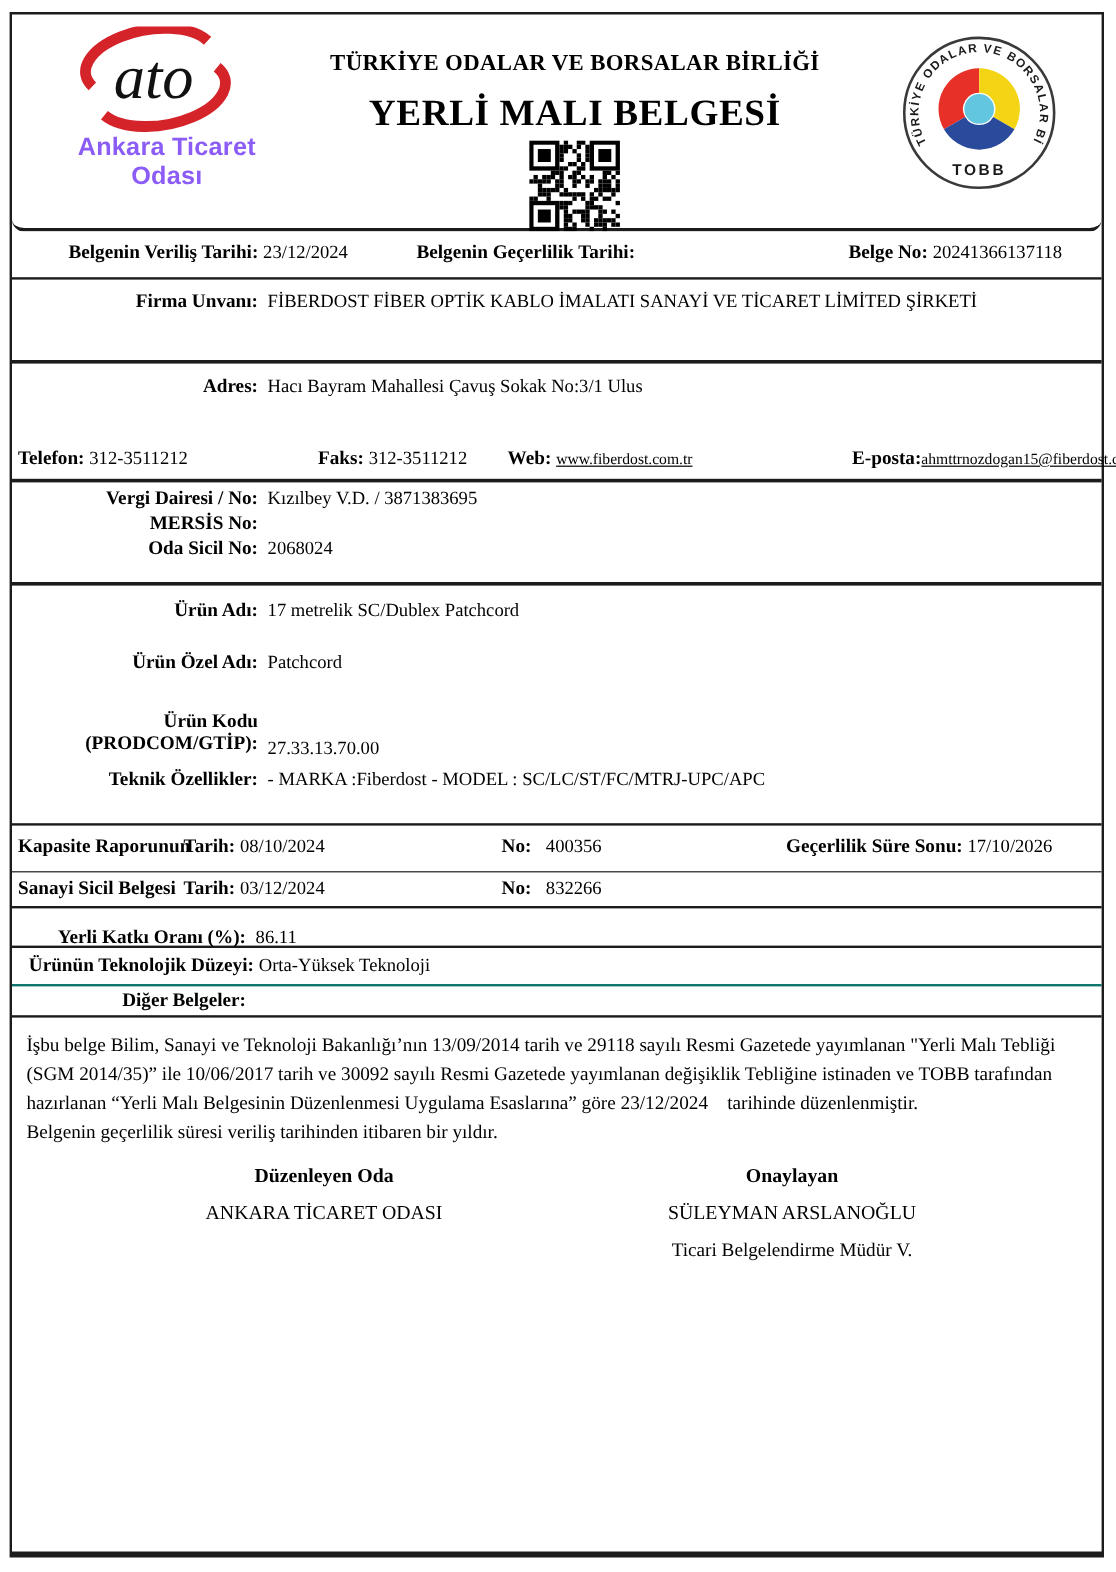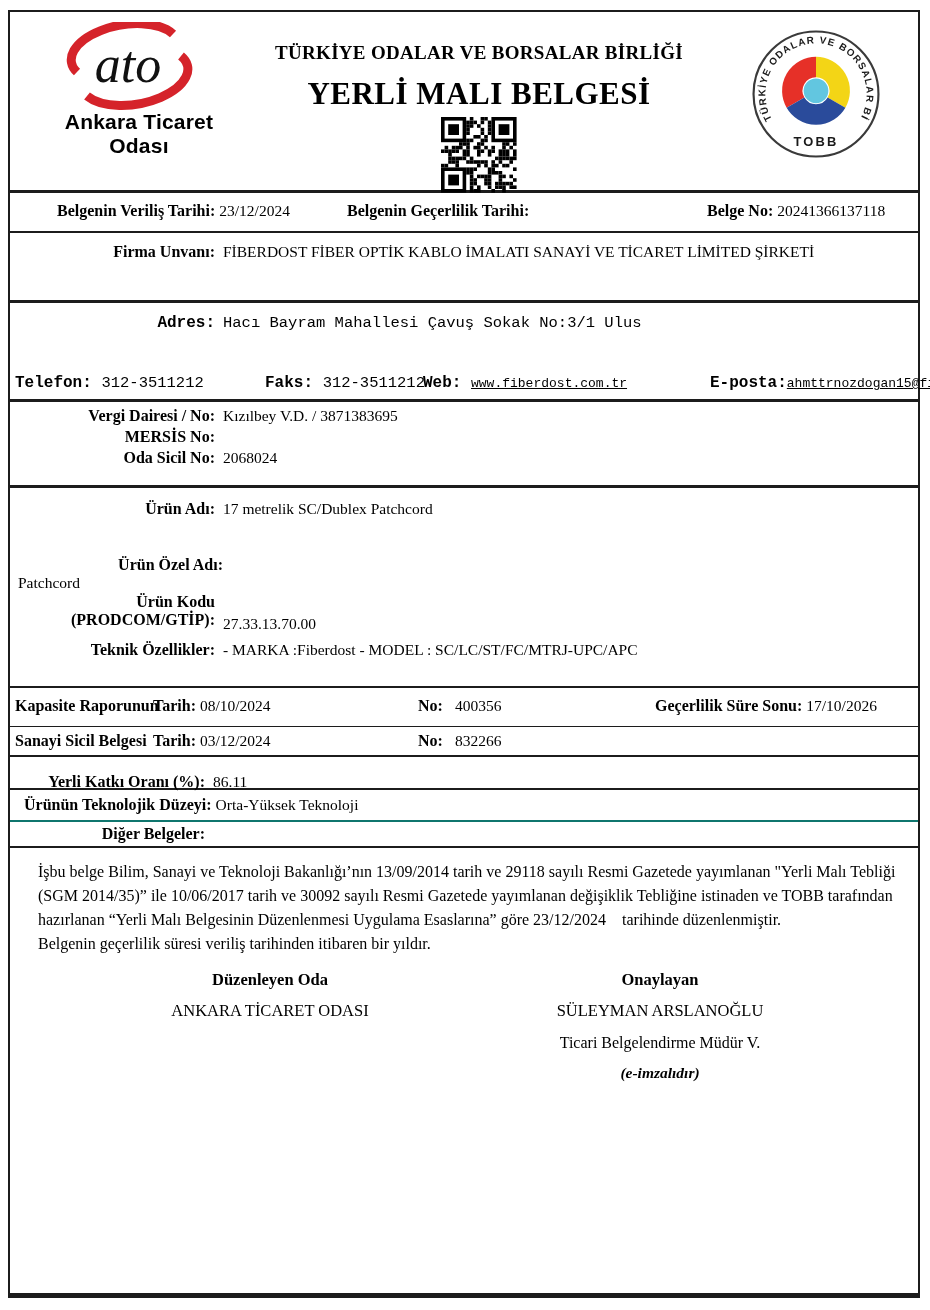--- a/index.html
+++ b/index.html
@@ -1,49 +1,49 @@
 <!DOCTYPE html>
 <html><head>
 <meta charset="utf-8">
 <style>
   html,body{margin:0;padding:0;background:#fff;}
   .page{position:relative;width:930px;height:1310px;background:#fff;font-family:"Liberation Serif",serif;color:#000;}
   .doc{position:absolute;left:8px;top:10px;width:912px;height:1288px;border:2px solid #1c1c1c;border-bottom:5px solid #1c1c1c;box-sizing:border-box;background:#fff;}
   .sec{position:relative;box-sizing:border-box;width:100%;}
   
-  .header{height:181px;border-bottom:3px solid #1c1c1c;display:flex;}
+  .header{height:181px;border-bottom:3px solid #1c1c1c;display:flex;border-radius:10px;}
   .ato-block{width:235px;padding-top:10px;text-align:center;}
-  .ato-sub{font-family:"Liberation Sans",sans-serif;font-weight:bold;font-size:21px;color:#000000;margin-top:-4px;letter-spacing:0.2px;padding-left:23px;}
+  .ato-sub{font-family:"Liberation Sans",sans-serif;font-weight:bold;font-size:21px;color:#8b5cf6;margin-top:-4px;letter-spacing:0.2px;padding-left:23px;}
   .center-block{flex:1;text-align:center;}
   .org-title{font-weight:bold;font-size:19px;margin-top:30px;letter-spacing:0.3px;}
   .doc-title{font-weight:bold;font-size:31px;margin-top:12px;letter-spacing:0.5px;}
   .qr-wrap{margin-top:5px;}
   .tobb-block{width:205px;padding-top:12px;text-align:center;}
   
   .r-dates{height:40px;border-bottom:2px solid #1c1c1c;}
   .abs{position:absolute;white-space:nowrap;}
   .lbl{font-weight:bold;font-size:16px;}
   .val{font-size:15.5px;}
   .r-firma{height:70px;border-bottom:3px solid #1c1c1c;}
-  .r-adres{height:99px;border-bottom:3px solid #1c1c1c;font-family:Liberation Mono, monospace;}
+  .r-adres{height:99px;border-bottom:3px solid #1c1c1c;}
   .r-vergi{height:86px;border-bottom:3px solid #1c1c1c;padding-top:3px;}
   .r-urun{height:200px;border-bottom:2px solid #1c1c1c;}
   .r-kap{height:39px;border-bottom:1px solid #1c1c1c;}
   .r-san{height:30px;border-bottom:2px solid #1c1c1c;}
   .r-yerli{height:33px;border-bottom:2px solid #1c1c1c;}
   .r-tek{height:32px;border-bottom:2px solid #0f766e;}
   .r-diger{height:26px;border-bottom:2px solid #1c1c1c;}
   .labelrow{display:flex;align-items:baseline;}
   .labelcol{width:205px;text-align:right;flex:none;}
   .valuecol{margin-left:8px;}
   .vline{display:flex;align-items:baseline;line-height:21px;}
   .link{font-size:13px;text-decoration:underline;}
   
   .footer{padding:0;}
-  .para{padding:12px 12px 0 28px;font-size:16px;line-height:1.5;text-align:left;}
+  .para{padding:12px 12px 0 12px;font-size:16px;line-height:1.5;text-align:left;}
   .sig-area{position:relative;height:160px;margin-top:14px;}
   .sig-col-left{position:absolute;left:90px;top:0;width:340px;text-align:center;}
   .sig-col-right{position:absolute;left:470px;top:0;width:360px;text-align:center;}
   .sig-title{font-weight:bold;font-size:16.5px;}
   .sig-name{font-size:16.5px;margin-top:11px;}
   .sig-role{font-size:16px;margin-top:13px;}
   .sig-esign{font-size:15.5px;font-weight:bold;font-style:italic;margin-top:12px;}
 </style>
 </head>
 <body>
@@ -280,21 +280,21 @@
           <span class="labelcol lbl">Oda Sicil No:</span>
           <span class="valuecol val">2068024</span>
         </div>
     </div>
 
     <div class="sec r-urun">
       <div class="labelrow abs" style="left:0;top:12px;width:100%;">
         <span class="labelcol lbl">Ürün Adı:</span>
         <span class="valuecol val">17 metrelik SC/Dublex Patchcord</span>
       </div>
-      <div class="labelrow abs" style="left:0;top:68px;width:100%;flex-direction:column;">
+      <div class="labelrow abs" style="left:0;top:56px;width:100%;">
         <span class="labelcol lbl">Ürün Özel Adı:</span>
         <span class="valuecol val">Patchcord</span>
       </div>
       <div class="abs" style="left:0;top:105px;width:205px;text-align:right;">
         <div class="lbl">Ürün Kodu</div>
         <div class="lbl">(PRODCOM/GTİP):</div>
       </div>
       <span class="abs val" style="left:213px;top:127px;">27.33.13.70.00</span>
       <div class="labelrow abs" style="left:0;top:153px;width:100%;">
         <span class="labelcol lbl">Teknik Özellikler:</span>
@@ -339,19 +339,18 @@
       </div>
       <div class="sig-area">
         <div class="sig-col-left">
           <div class="sig-title">Düzenleyen Oda</div>
           <div class="sig-name">ANKARA TİCARET ODASI</div>
         </div>
         <div class="sig-col-right">
           <div class="sig-title">Onaylayan</div>
           <div class="sig-name">SÜLEYMAN  ARSLANOĞLU</div>
           <div class="sig-role">Ticari Belgelendirme Müdür V.</div>
-          <div class="sig-esign">(e-imzalıdır)</div>
         </div>
       </div>
     </div>
 
   </div>
 </div>
 
 </body></html>

